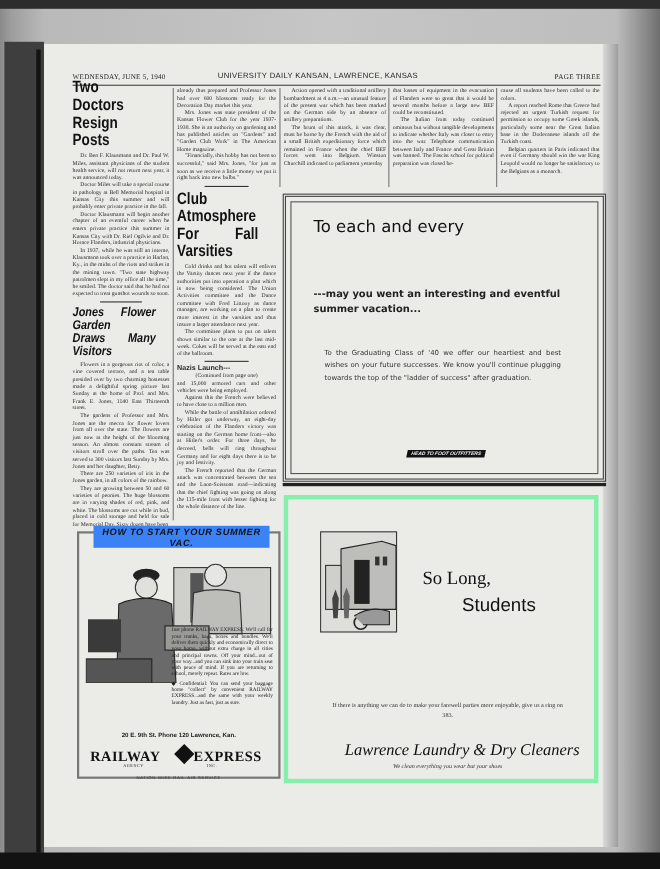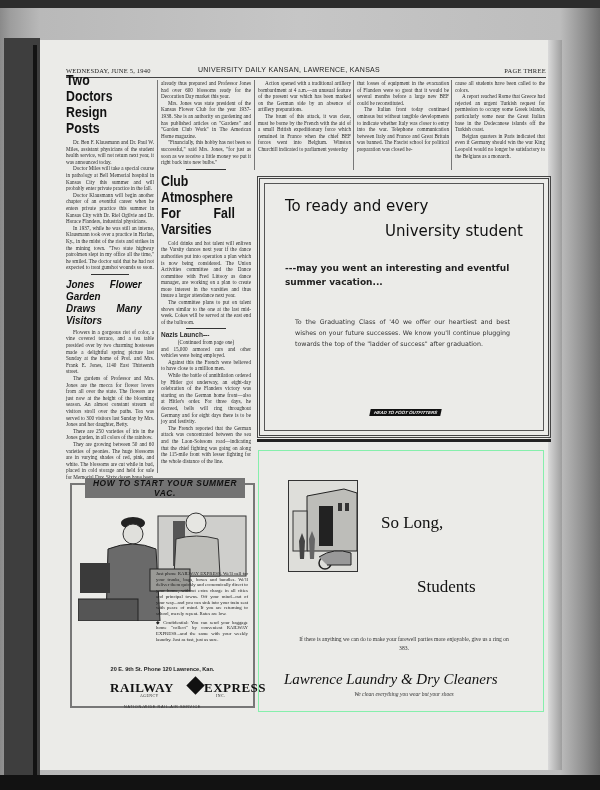--- a/index.html
+++ b/index.html
@@ -28,37 +28,37 @@
   .ober-inner{position:absolute;left:4px;top:4px;right:4px;bottom:4px;border:1px solid #555;}
   .ober-h1{position:absolute;left:25px;top:18px;font-family:"DejaVu Sans",sans-serif;font-size:15px;color:#111;}
   .ober-h2{position:absolute;left:125px;top:43px;font-family:"DejaVu Sans",sans-serif;font-size:15px;color:#111;}
   .ober-wish{position:absolute;left:25px;top:82px;width:225px;font-family:"DejaVu Sans",sans-serif;font-size:9px;line-height:14px;color:#222;font-weight:bold;}
   .ober-body{position:absolute;left:35px;top:137px;width:215px;font-family:"DejaVu Sans",sans-serif;font-size:6.3px;line-height:11px;color:#333;text-align:justify;}
   .ober-logo{position:absolute;left:94px;top:203px;width:98px;height:42px;}
   .ober-logo-text{position:absolute;left:0;top:0;font-family:"Liberation Serif",serif;font-style:italic;font-weight:bold;font-size:27px;color:#111;letter-spacing:-1px;}
   .ober-tag{position:absolute;left:16px;top:27px;background:#111;color:#eee;font-family:"Liberation Sans",sans-serif;font-size:4.5px;font-style:italic;font-weight:bold;padding:1px 4px;transform:skewX(-12deg);}
   .sep-bar{position:absolute;left:257px;top:439px;width:294px;height:3px;background:#222;}
   
-  .laundry{position:absolute;left:258px;top:450px;width:286px;height:262px;border:1px solid #86efac;box-sizing:border-box;}
+  .laundry{position:absolute;left:258px;top:450px;width:286px;height:262px;border:4px solid #86efac;box-sizing:border-box;}
   .laundry-img{position:absolute;left:29px;top:29px;width:68px;height:90px;background:#d7d7d4;border:1px solid #333;overflow:hidden;}
   .lh1{position:absolute;left:122px;top:62px;font-family:"Liberation Serif",serif;font-size:17px;color:#111;}
-  .lh2{position:absolute;left:158px;top:86px;font-family:Liberation Serif, serif;font-size:17px;color:#111;margin-top:40px;}
+  .lh2{position:absolute;left:158px;top:86px;font-family:Liberation Sans, sans-serif;font-size:17px;color:#111;}
   .lbody{position:absolute;left:26px;top:120px;width:236px;font-family:"Liberation Serif",serif;font-size:10.6px;line-height:12.7px;color:#1a1a1a;text-align:justify;}
   .lsmall{position:absolute;left:40px;top:184px;width:210px;font-family:"Liberation Serif",serif;font-size:5.6px;line-height:9px;text-align:center;color:#333;}
-  .lname{position:absolute;left:25px;top:220px;width:240px;text-align:left;font-family:"Liberation Serif",serif;font-style:italic;font-size:15px;color:#111;white-space:nowrap;}
+  .lname{position:absolute;left:25px;top:220px;width:240px;text-align:right;font-family:"Liberation Serif",serif;font-style:italic;font-size:15px;color:#111;white-space:nowrap;}
   .lslogan{position:absolute;left:25px;top:240px;width:240px;text-align:center;font-family:"Liberation Serif",serif;font-style:italic;font-size:5.5px;color:#333;}
   
   .rail{position:absolute;left:70px;top:478px;width:185px;height:175px;}
   .rail-border{position:absolute;left:0;top:5px;width:185px;height:225px;border:2px solid #777;box-sizing:border-box;}
-  .rail-head{position:absolute;left:15px;top:0;width:160px;background:#737373;font-family:"Liberation Sans",sans-serif;font-weight:bold;font-style:italic;font-size:8.4px;letter-spacing:.6px;color:#111;text-align:center;}
+  .rail-head{position:absolute;left:15px;top:0;width:160px;background:#3b82f6;font-family:"Liberation Sans",sans-serif;font-weight:bold;font-style:italic;font-size:8.4px;letter-spacing:.6px;color:#111;text-align:center;}
   .rail-art{position:absolute;left:8px;top:13px;width:170px;height:130px;}
   .rail-text{position:absolute;left:86px;top:93px;width:92px;font-family:"Liberation Serif",serif;font-size:4.8px;line-height:5.7px;color:#222;text-align:justify;}
   .rail-text p{margin:0 0 3px 0;}
   .rail-addr{position:absolute;left:0;top:188px;width:185px;text-align:center;font-family:"Liberation Sans",sans-serif;font-weight:bold;font-size:5.6px;color:#222;}
-  .rail-logo{position:absolute;left:0;top:200px;width:177px;height:22px;margin-left:28px;}
+  .rail-logo{position:absolute;left:0;top:200px;width:177px;height:22px;}
   .rail-logo-l{position:absolute;left:12px;top:2px;font-family:"Liberation Serif",serif;font-weight:bold;font-size:13px;letter-spacing:.5px;color:#111;}
   .rail-logo-r{position:absolute;left:106px;top:2px;font-family:"Liberation Serif",serif;font-weight:bold;font-size:13px;letter-spacing:.5px;color:#111;text-align:center;}
   .rail-diamond{position:absolute;left:91px;top:1px;width:13px;height:13px;background:#111;transform:rotate(45deg);}
   .rail-agency{position:absolute;left:42px;top:16px;font-size:3.8px;font-family:"Liberation Serif",serif;letter-spacing:.5px;}
   .rail-inc{position:absolute;left:118px;top:16px;font-size:3.8px;font-family:"Liberation Serif",serif;letter-spacing:.5px;}
   .rail-foot{position:absolute;left:0;top:227px;width:185px;text-align:center;font-family:"Liberation Sans",sans-serif;font-size:3.8px;letter-spacing:.6px;background:transparent;color:#333;}
 </style>
 </head>
 <body>
 
@@ -136,22 +136,21 @@
 <div class="rule-v" style="left:451px;top:80px;height:90px;"></div>
 
 <div class="col" style="left:455px;top:80px;width:90px;">
   <p style="text-indent:0">cause all students have been called to the colors.</p>
   <p>A report reached Rome that Greece had rejected an urgent Turkish request for permission to occupy some Greek islands, particularly some near the Great Italian base in the Dodecanese islands off the Turkish coast.</p>
   <p>Belgian quarters in Paris indicated that even if Germany should win the war King Leopold would no longer be satisfactory to the Belgians as a monarch.</p>
 </div>
 
 <div class="ober">
   <div class="ober-inner"></div>
-  <div class="ober-h1">To ready and every</div>
-  <div class="ober-h2">University student</div>
+  <div class="ober-h1">To each and every</div>
   <div class="ober-wish">---may you went an interesting and eventful summer vacation...</div>
   <div class="ober-body">To the Graduating Class of '40 we offer our heartiest and best wishes on your future successes. We know you'll continue plugging towards the top of the "ladder of success" after graduation.</div>
   <div class="ober-logo">
     <span class="ober-tag">HEAD TO FOOT OUTFITTERS</span>
   </div>
 </div>
 <div class="sep-bar"></div>
 
 <div class="rail">
   <div class="rail-border"></div>

